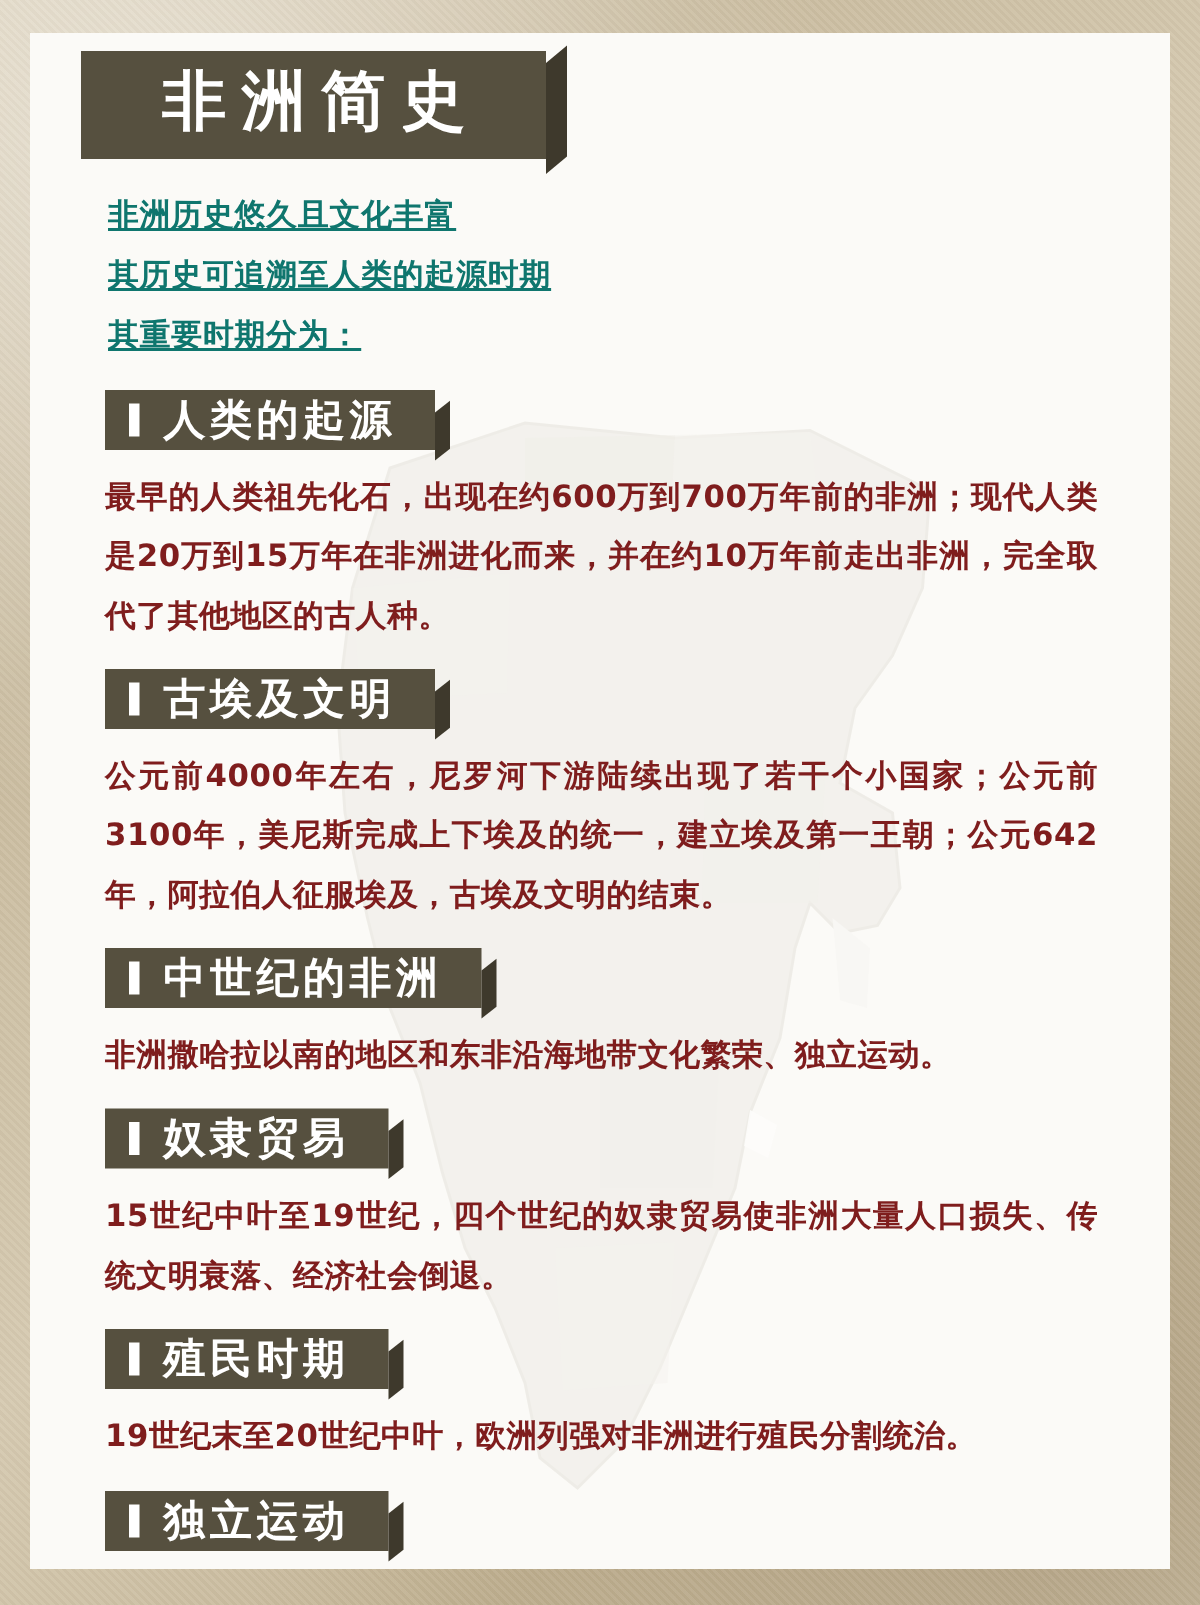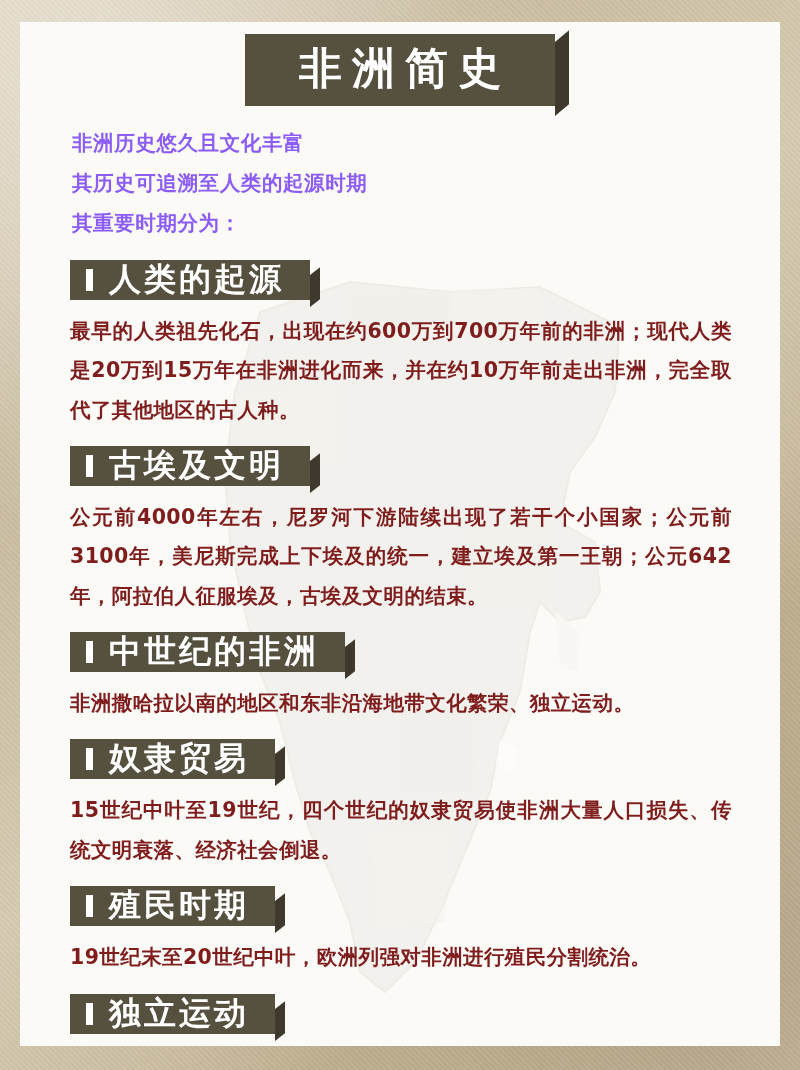--- a/index.html
+++ b/index.html
@@ -56,21 +56,21 @@
     opacity: 0.5;
     pointer-events: none;
   }
 
   
   .title-wrap {
     position: relative;
     height: 96px;
     display: flex;
     align-items: center;
-    justify-content: center;
+    justify-content: flex-start;
   }
   .title-banner {
     position: relative;
     background: #56503f;
     color: #ffffff;
     font-size: 43px;
     font-weight: bold;
     letter-spacing: 10px;
     text-indent: 10px;
     padding: 11px 44px 14px 44px;
@@ -89,25 +89,26 @@
     transform-origin: top left;
   }
 
   
   .intro {
     position: relative;
     margin: 6px 0 0 18px;
   }
   .intro-line {
     font-size: 20.5px;
-    color: #8b5cf6;
+    color: #0f766e;
     line-height: 1.95;
     letter-spacing: 0.6px;
     font-weight: 600;
     font-family: "DejaVu Sans", "Liberation Sans", sans-serif;
+    text-decoration: underline;
   }
 
   
   .section {
     position: relative;
     margin-top: 16px;
   }
   .sec-head {
     display: inline-flex;
     align-items: center;
@@ -130,21 +131,21 @@
     transform-origin: top left;
   }
   .sec-bar {
     width: 7px;
     height: 22px;
     background: #ffffff;
     margin: 0 16px 0 16px;
     flex: none;
   }
   .sec-title {
-    font-size: 32px;
+    font-size: 28px;
     font-weight: bold;
     letter-spacing: 3px;
     font-family: Liberation Mono, monospace;
   }
   .sec-body {
     margin: 12px 14px 0 16px;
     font-size: 20.5px;
     color: #7f1d1d;
     line-height: 1.92;
     letter-spacing: 0.4px;

